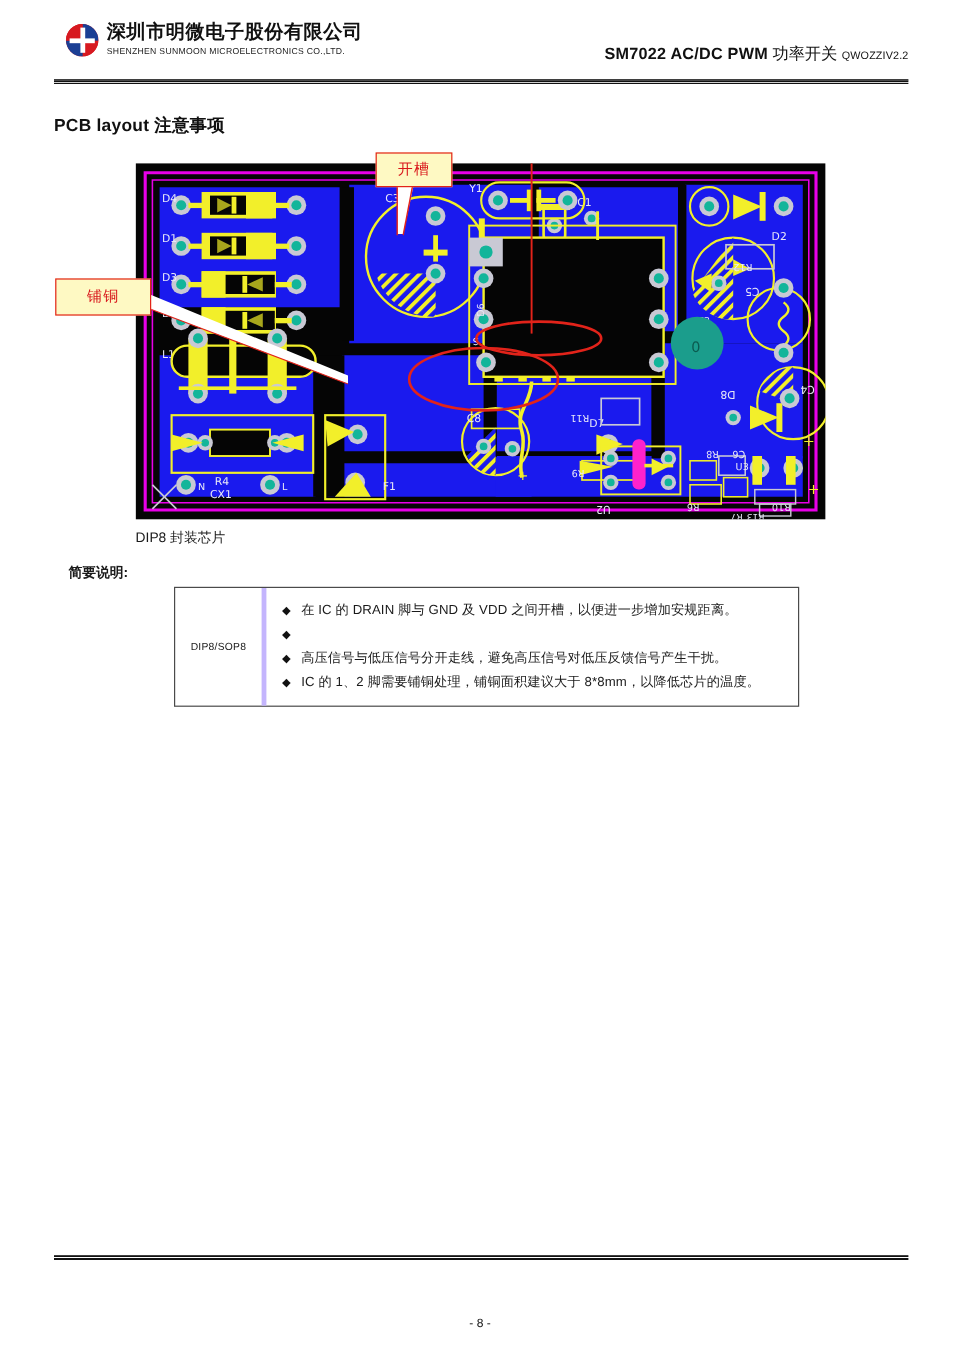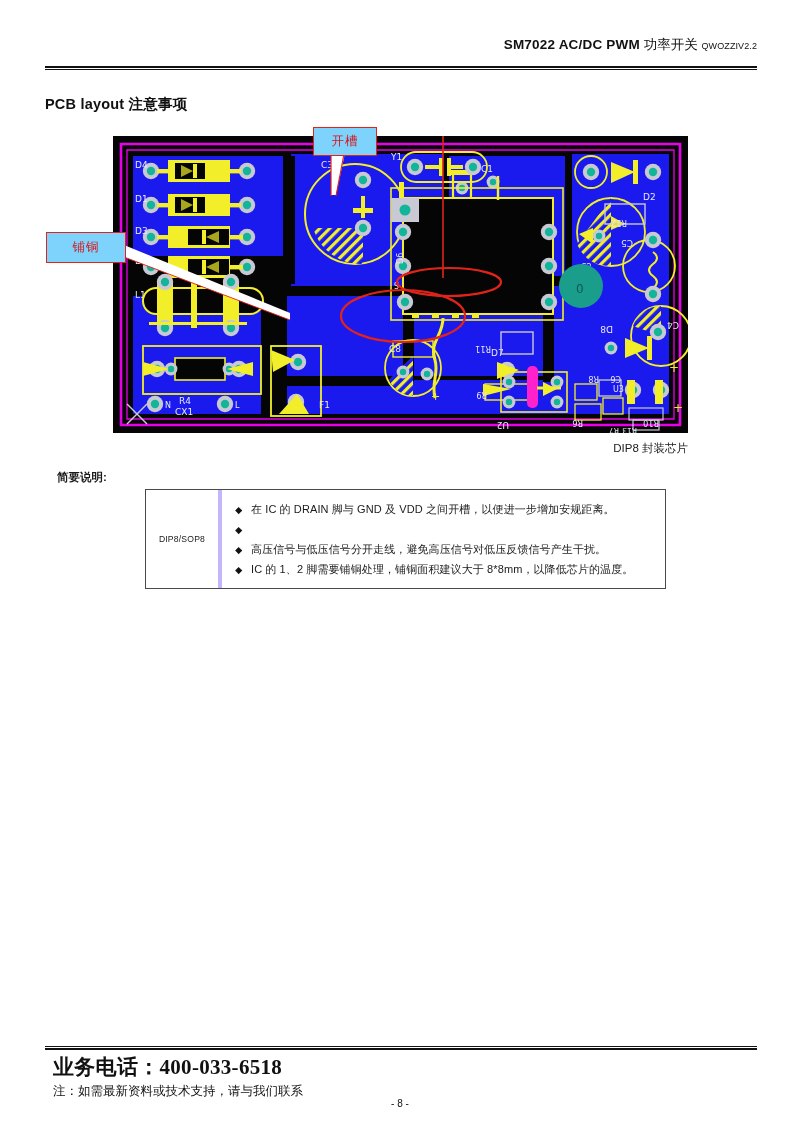--- a/index.html
+++ b/index.html
@@ -71,28 +71,28 @@
 
   
   .pcb-figure {
     position: absolute; left: 113px; top: 136px;
     width: 575px; height: 297px;
   }
   .pcb-figure svg { display: block; }
 
   .fig-caption {
     position: absolute; left: 113px; top: 441px; width: 575px;
-    text-align: right; font-size: 11.5px; color: #1a1a1a;
+    text-align: left; font-size: 11.5px; color: #1a1a1a;
   }
 
   
   .callout {
     position: absolute;
     border: 1.3px solid #e2231a;
-    background: #7dd3fc;
+    background: #fef9c3;
     color: #d8161b;
     font-size: 12.5px;
     display: flex; align-items: center; justify-content: center;
     letter-spacing: 1px;
     z-index: 6;
   }
   #callout-slot { left: 313px; top: 127px; width: 62px; height: 27px; }
   #callout-copper { left: 46px; top: 232px; width: 78px; height: 29px; }
 
   .leader-svg {
@@ -165,20 +165,34 @@
     position: absolute; left: 0; top: 1098px; width: 800px;
     text-align: center; font-size: 10px; color: #111;
   }
 </style>
 </head>
 <body>
 
 <div class="page">
 
   <div class="header">
+    <div class="logo-wrap">
+      <div class="logo-mark">
+        <div class="q-tl"></div>
+          <div class="q-tr"></div>
+        <div class="q-bl"></div>
+          <div class="q-br"></div>
+        <div class="bar-h"></div>
+          <div class="bar-v"></div>
+      </div>
+      <div class="logo-text">
+        <div class="logo-cn">深圳市明微电子股份有限公司</div>
+        <div class="logo-en">SHENZHEN SUNMOON MICROELECTRONICS CO.,LTD.</div>
+      </div>
+    </div>
     <div class="header-right">
       <span class="model">SM7022 AC/DC PWM</span>
       <span class="cn">功率开关</span>
       <span class="rev">QWOZZIV2.2</span>
     </div>
   </div>
   <div class="header-rule"></div>
 
   <div class="section-title">PCB layout 注意事项</div>
 
@@ -529,19 +543,15 @@
         <span class="btxt">高压信号与低压信号分开走线，避免高压信号对低压反馈信号产生干扰。</span>
       </div>
       <div class="bullet-row">
         <span class="dia">◆</span>
         <span class="btxt">IC 的 1、2 脚需要铺铜处理，铺铜面积建议大于 8*8mm，以降低芯片的温度。</span>
       </div>
     </div>
   </div>
 
   <div class="footer-rule"></div>
-  <div class="footer-phone">
-    <span>业务电话：</span><span>400-033-6518</span>
-  </div>
-  <div class="footer-note">注：如需最新资料或技术支持，请与我们联系</div>
   <div class="page-number">- 8 -</div>
 
 </div>
 
 </body></html>

